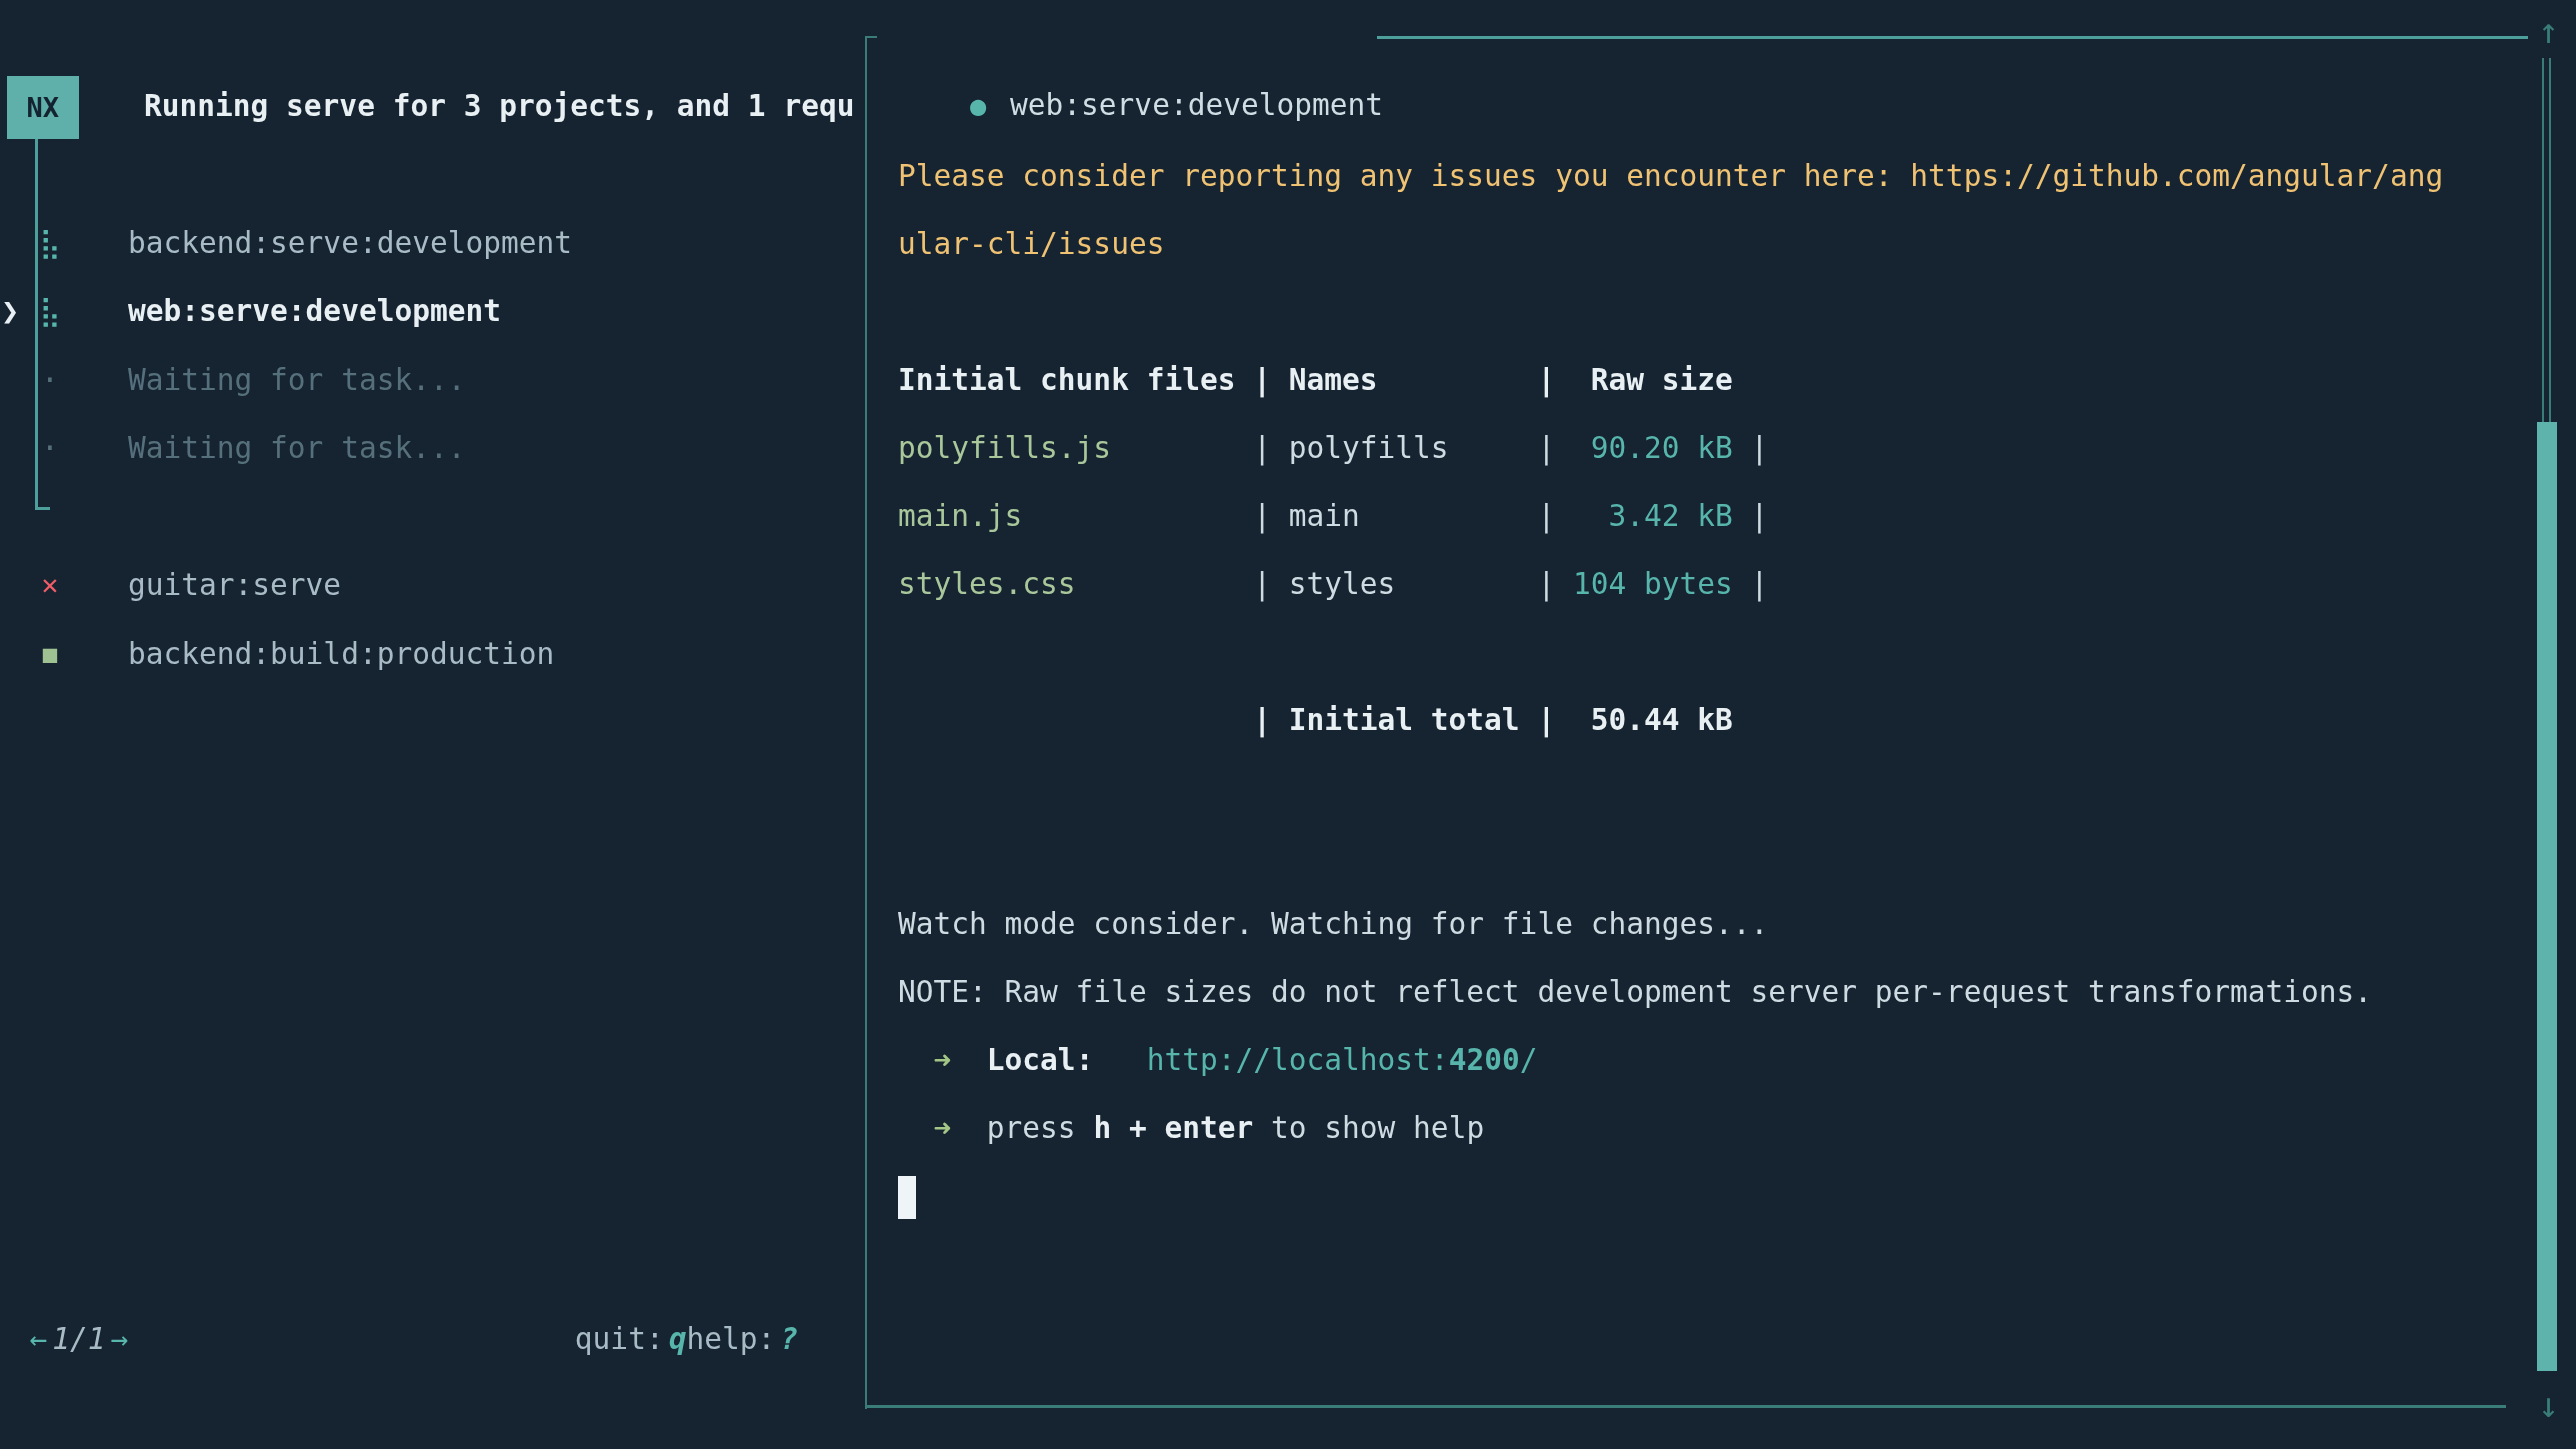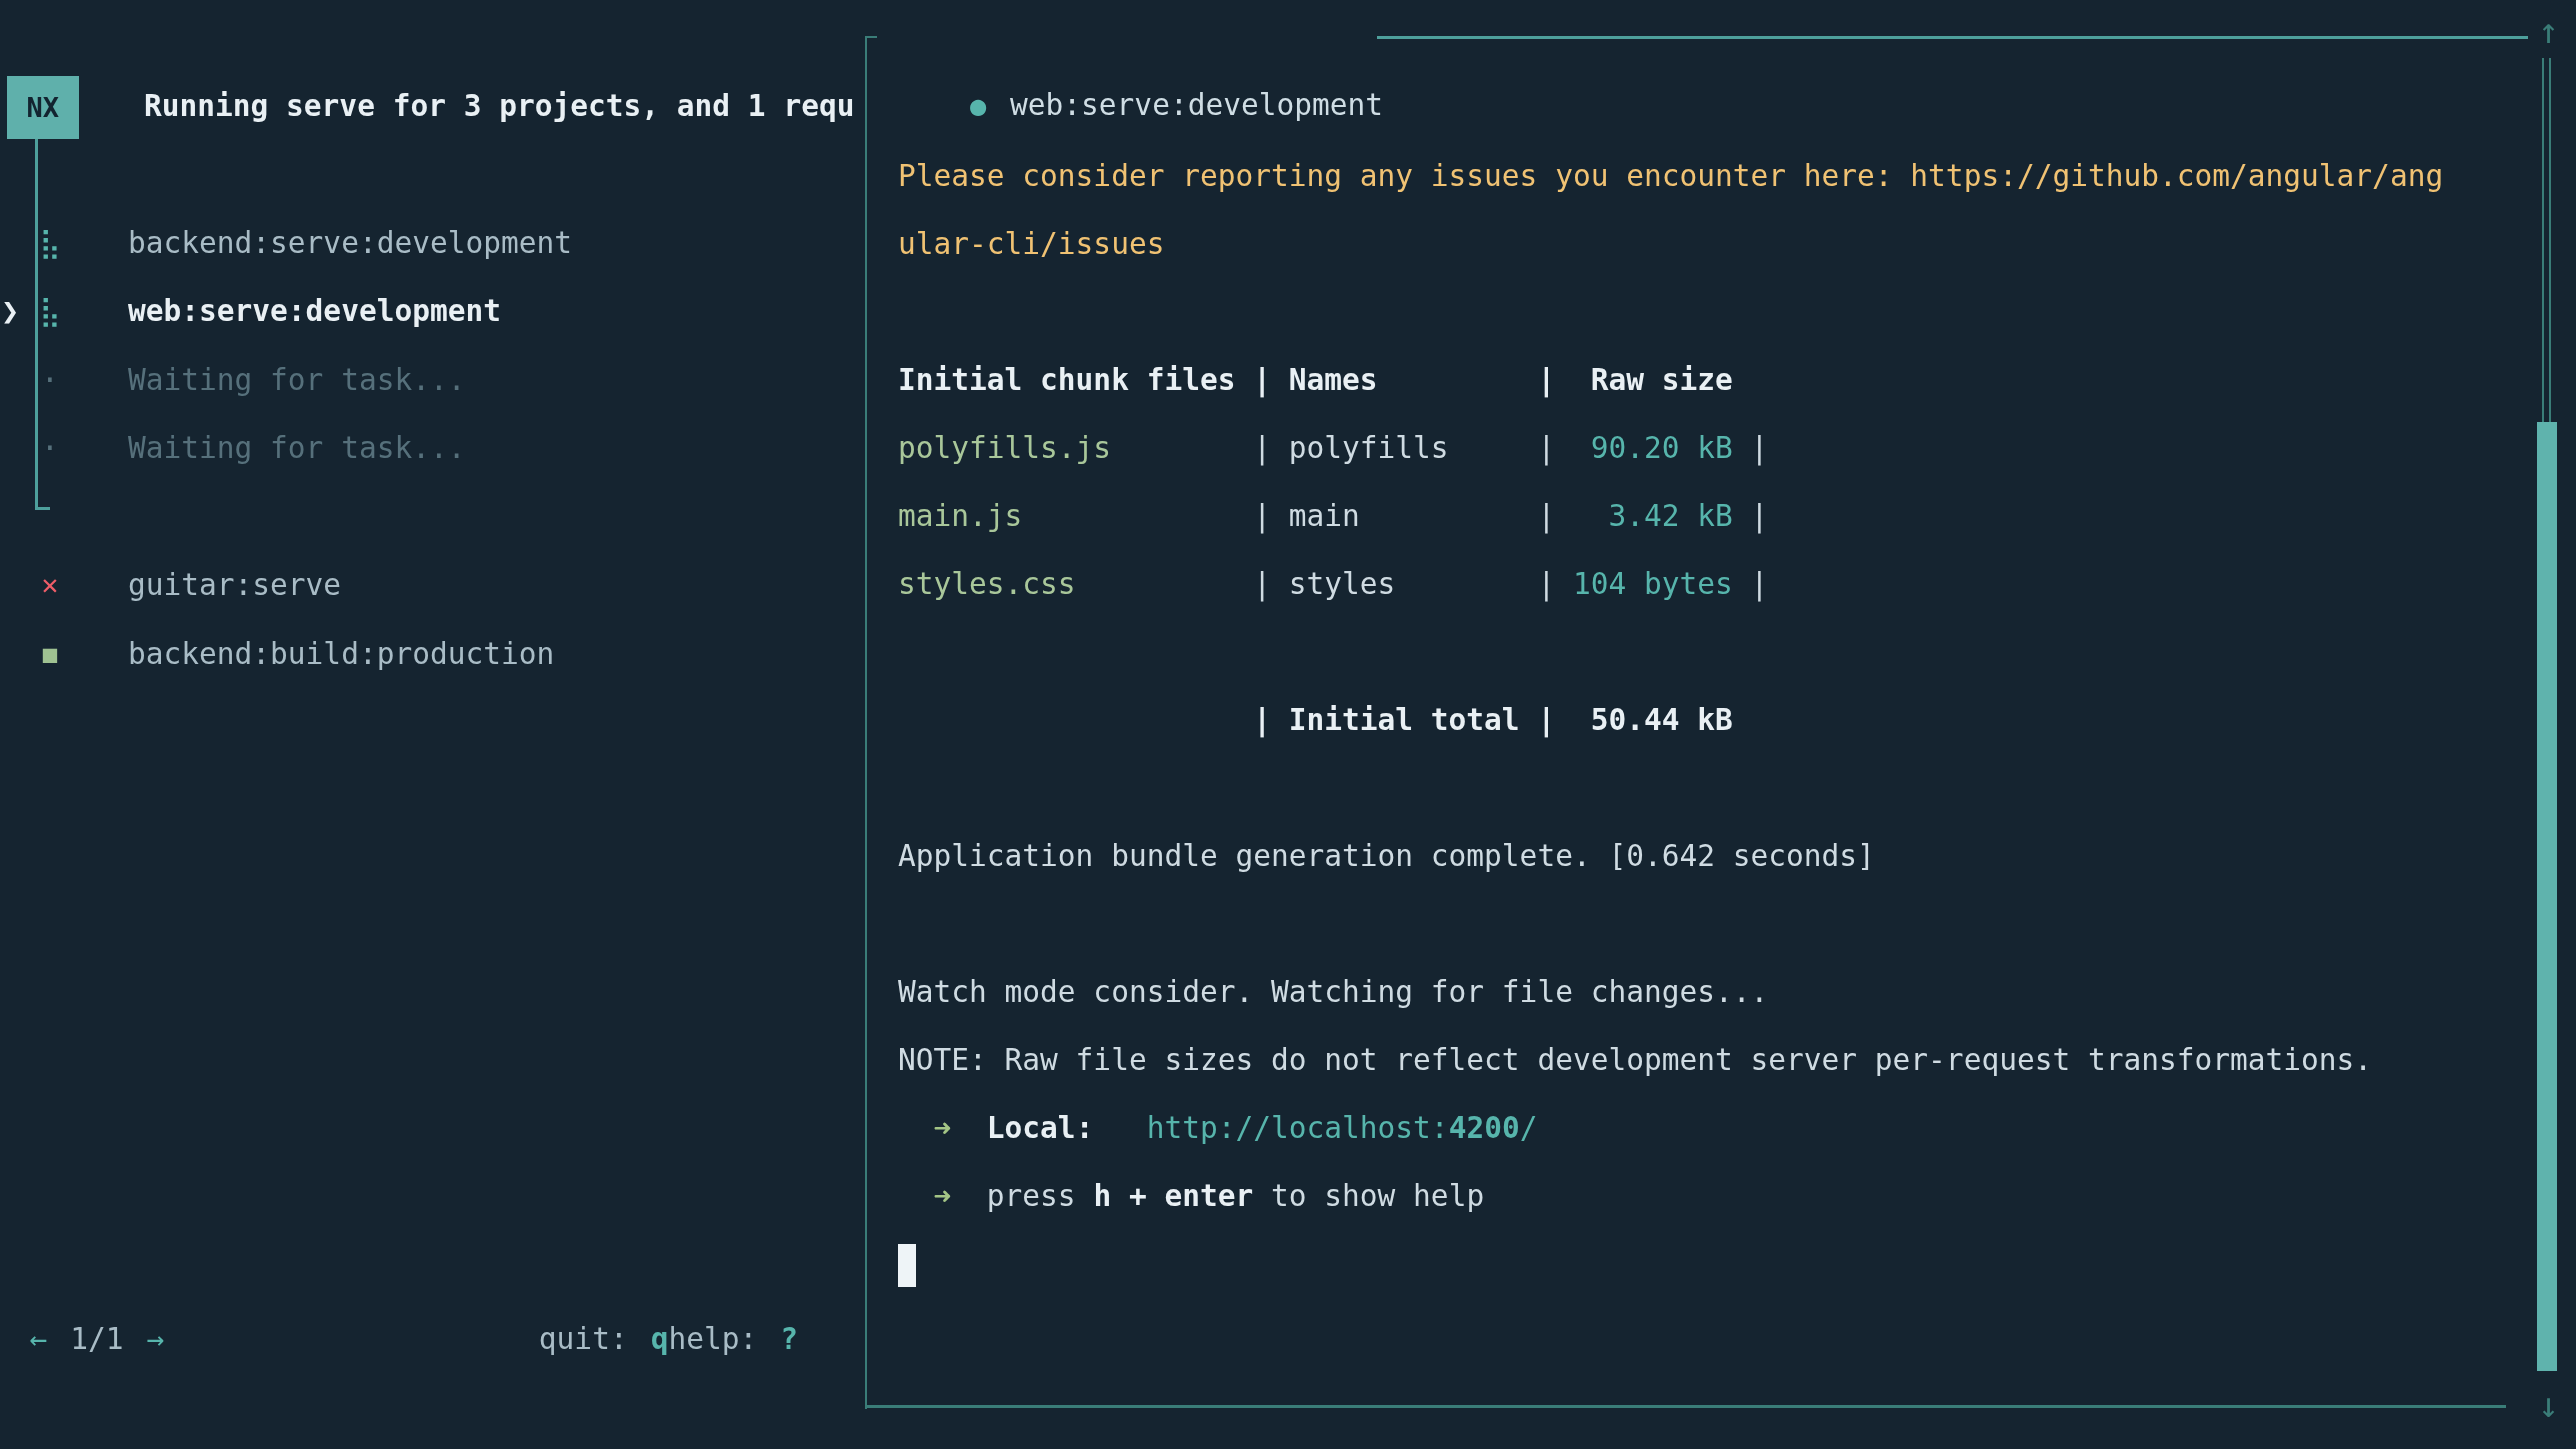--- a/index.html
+++ b/index.html
@@ -50,21 +50,21 @@
   .branch-v{left:35px;top:139px;width:2.7px;height:371px;background:var(--teal-line);}
   .branch-foot{left:35px;top:507px;width:14.8px;height:2.7px;background:var(--teal-line);}
   .tasks{left:0;top:209px;width:865px;}
   .task{position:absolute;left:0;width:865px;height:68px;line-height:68px;}
   .task .caret{position:absolute;left:1.3px;font-weight:bold;color:var(--white);}
   .task .t-icon{position:absolute;left:34px;width:32px;text-align:center;}
   .task .t-label{position:absolute;left:128px;white-space:pre;}
   .footer{left:0;top:1305px;width:865px;height:68px;line-height:68px;}
   .f-left{position:absolute;left:29.5px;}
   .f-right{position:absolute;right:67px;}
-  .f-gap1{margin-left:23px;}
+  .f-gap1{margin-left:5px;font-style:italic;}
   .f-gap2{}
 
   
   .p-left{left:865px;top:36px;width:2px;height:1373px;background:var(--teal-border);}
   .p-bottom{left:865px;top:1405px;width:1641px;height:2.7px;background:var(--teal-border);}
   .p-stub{left:865px;top:36px;width:12px;height:2px;background:var(--teal-border);}
   .p-titlerow{left:899px;top:3.4px;}
   .p-bullet{display:inline-block;width:40px;text-align:left;color:var(--teal);font-size:27px;}
   .p-title{color:#cfdde4;}
   .p-rule{left:1377px;top:36px;width:1151px;height:2.7px;background:var(--teal-line);}
@@ -142,21 +142,20 @@
       <div class="row"><span class="c-yellow">Please consider reporting any issues you encounter here: https://github.com/angular/ang</span></div>
       <div class="row"><span class="c-yellow">ular-cli/issues</span></div>
       <div class="row">&nbsp;</div>
       <div class="row"><span class="c-white b">Initial chunk files | Names         |  Raw size</span></div>
       <div class="row"><span class="c-green">polyfills.js        </span><span class="c-bright">| </span><span class="c-bright">polyfills     </span><span class="c-bright">| </span><span class="c-teal"> 90.20 kB</span><span class="c-bright"> |</span></div>
       <div class="row"><span class="c-green">main.js             </span><span class="c-bright">| </span><span class="c-bright">main          </span><span class="c-bright">| </span><span class="c-teal">  3.42 kB</span><span class="c-bright"> |</span></div>
       <div class="row"><span class="c-green">styles.css          </span><span class="c-bright">| </span><span class="c-bright">styles        </span><span class="c-bright">| </span><span class="c-teal">104 bytes</span><span class="c-bright"> |</span></div>
       <div class="row">&nbsp;</div>
       <div class="row"><span class="c-white b">                    | Initial total |  50.44 kB</span></div>
       <div class="row">&nbsp;</div>
-      <div class="row"><span class="c-bright">Application bundle generation complete. [0.642 seconds]</span></div>
       <div class="row">&nbsp;</div>
       <div class="row"><span class="c-bright">Watch mode consider. Watching for file changes...</span></div>
       <div class="row"><span class="c-bright">NOTE: Raw file sizes do not reflect development server per-request transformations.</span></div>
       <div class="row"><span class="c-bright">  </span><span class="c-agreen">➜</span><span class="c-bright">  </span><span class="c-white b">Local:</span><span class="c-bright">   </span><span class="c-teal">http://localhost:</span><span class="c-teal b">4200</span><span class="c-teal">/</span></div>
       <div class="row"><span class="c-bright">  </span><span class="c-agreen">➜</span><span class="c-bright">  </span><span class="c-bright">press </span><span class="c-white b">h + enter</span><span class="c-bright"> to show help</span></div>
       <div class="row"><span class="cursor-block"></span></div>
     </div>
 
   <div class="abs sb-up row">↑</div>
   <div class="abs sb-track"></div>

